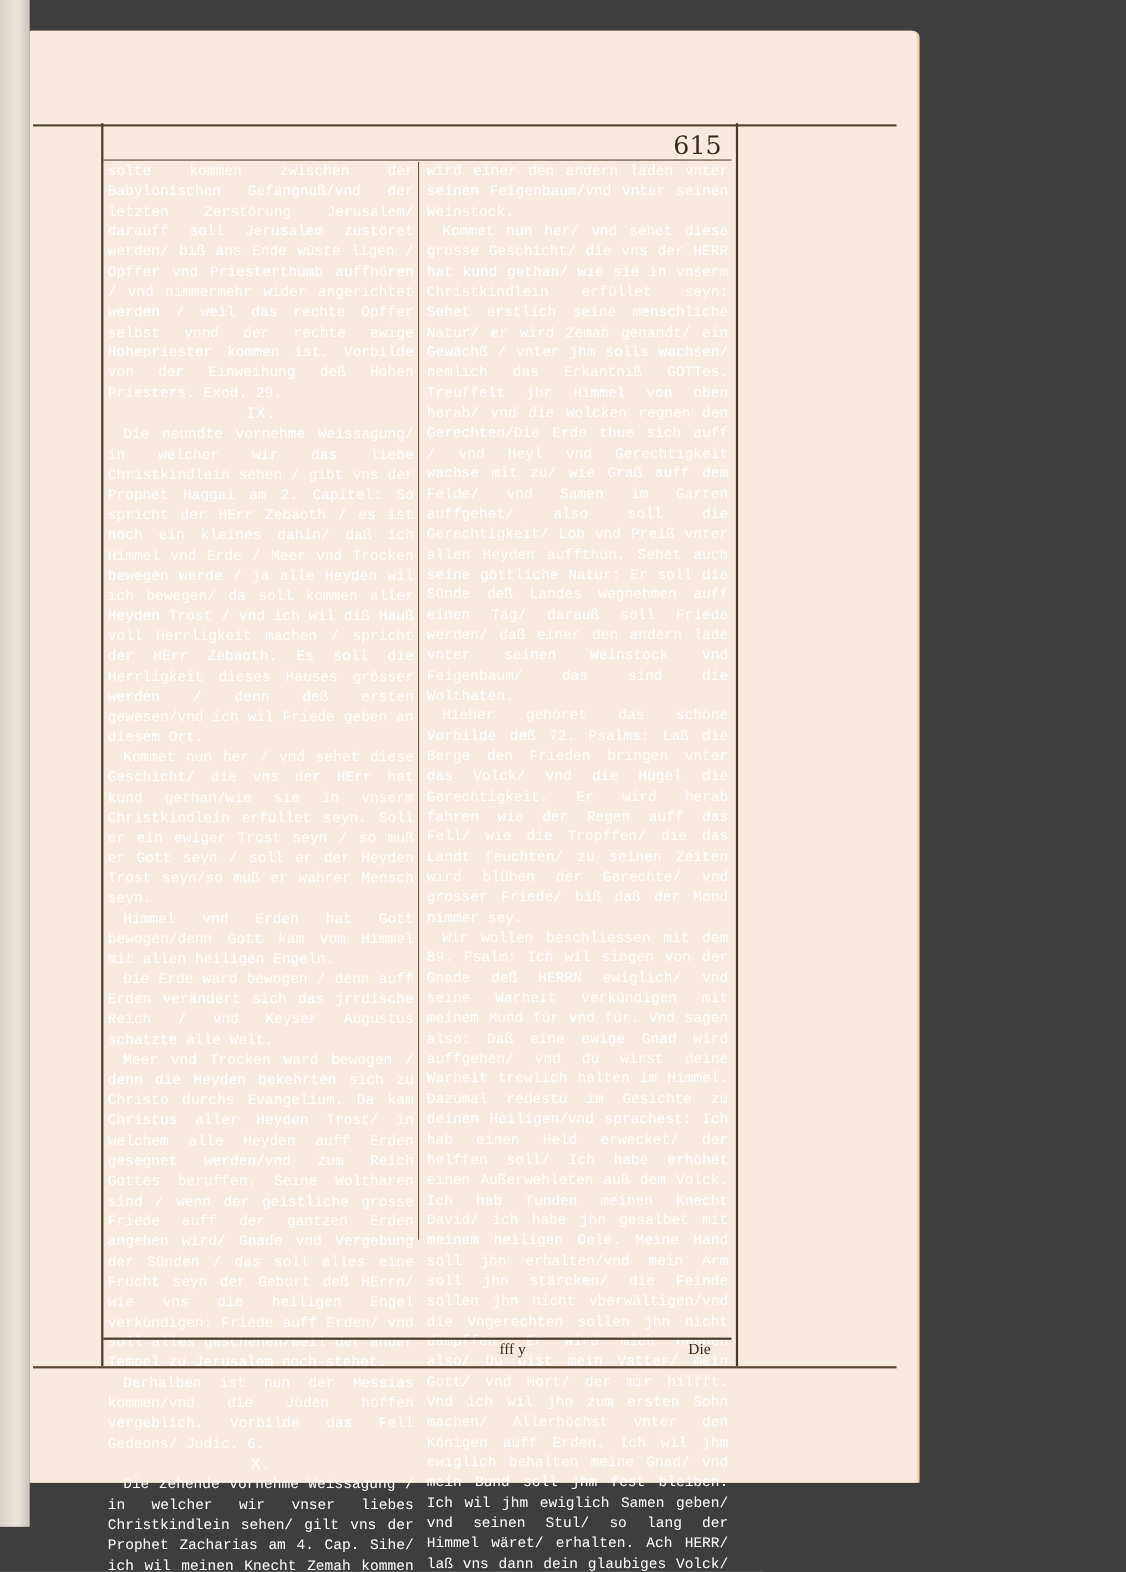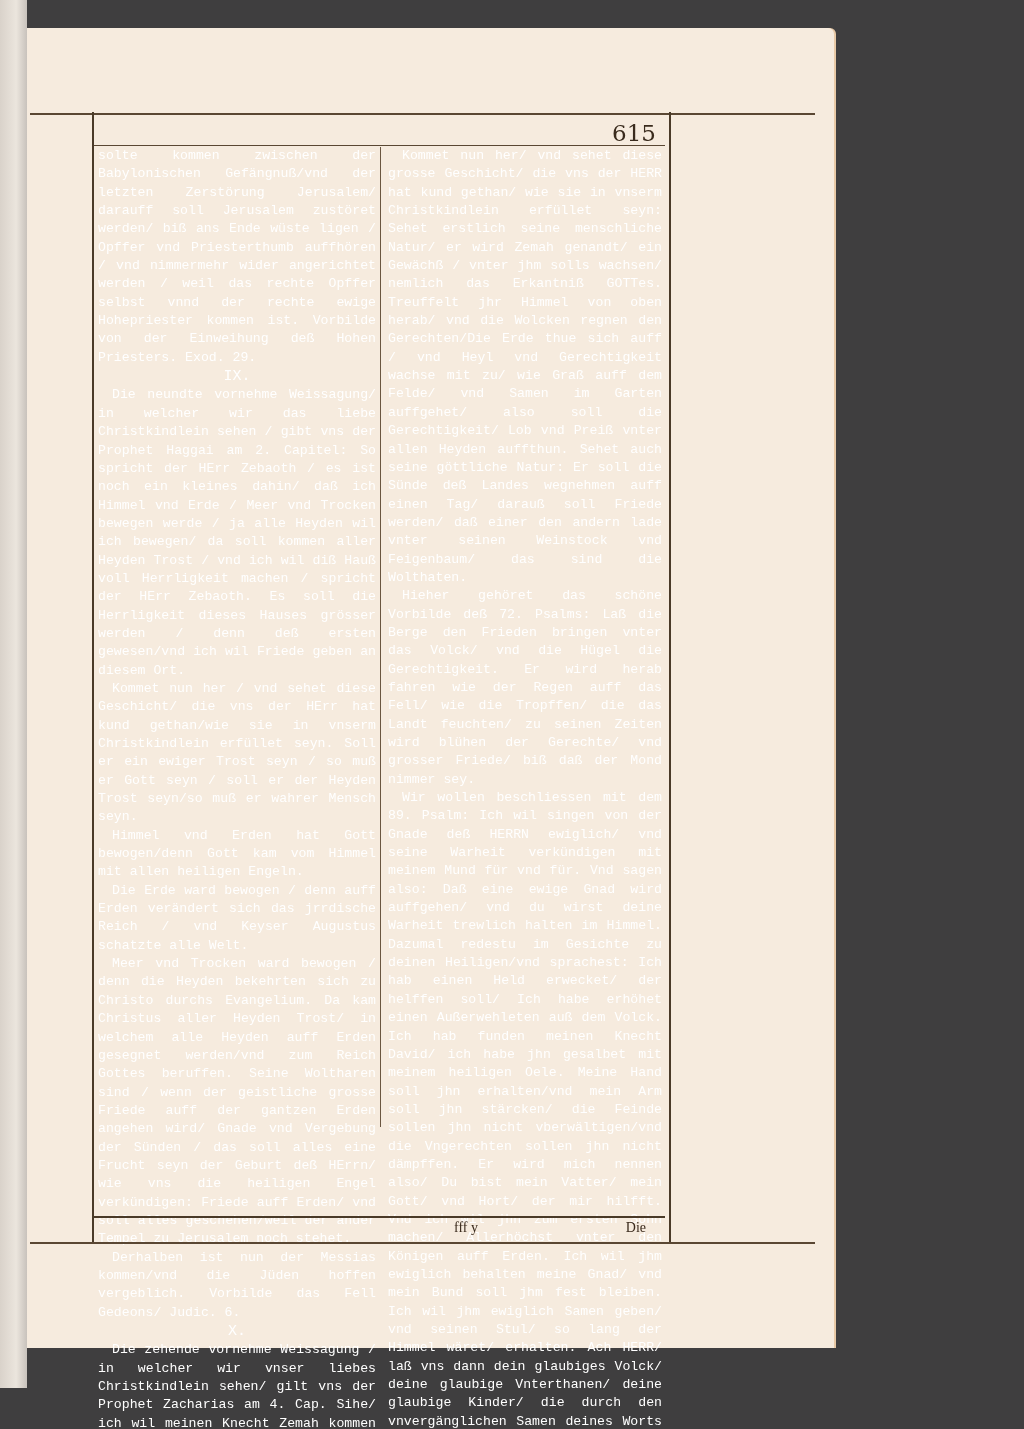--- a/index.html
+++ b/index.html
@@ -110,20 +110,21 @@
   <p class="indent">Kommet nun her / vnd sehet diese Geschicht/ die vns der HErr hat kund gethan/wie sie in vnserm Christkindlein erfüllet seyn. Soll er ein ewiger Trost seyn / so muß er Gott seyn / soll er der Heyden Trost seyn/so muß er wahrer Mensch seyn.</p>
   <p class="indent">Himmel vnd Erden hat Gott bewogen/denn Gott kam vom Himmel mit allen heiligen Engeln.</p>
   <p class="indent">Die Erde ward bewogen / denn auff Erden verändert sich das jrrdische Reich / vnd Keyser Augustus schatzte alle Welt.</p>
   <p class="indent">Meer vnd Trocken ward bewogen / denn die Heyden bekehrten sich zu Christo durchs Evangelium. Da kam Christus aller Heyden Trost/ in welchem alle Heyden auff Erden gesegnet werden/vnd zum Reich Gottes beruffen. Seine Woltharen sind / wenn der geistliche grosse Friede auff der gantzen Erden angehen wird/ Gnade vnd Vergebung der Sünden / das soll alles eine Frucht seyn der Geburt deß HErrn/ wie vns die heiligen Engel verkündigen: Friede auff Erden/ vnd soll alles geschehen/weil der ander Tempel zu Jerusalem noch stehet.</p>
   <p class="indent">Derhalben ist nun der Messias kommen/vnd die Jüden hoffen vergeblich. Vorbilde das Fell Gedeons/ Judic. 6.</p>
   <p class="heading">X.</p>
   <p class="indent">Die zehende vornehme Weissagung / in welcher wir vnser liebes Christkindlein sehen/ gilt vns der Prophet Zacharias am 4. Cap. Sihe/ ich wil meinen Knecht Zemah kommen lassen lassen/ das heisset ein Gewächß/ denn vnter jhm solls wachsen/ vnd wil die Sünde deß Landes wegnehmen auff einen Tag. Alßdenn</p>
 </div>
 
 <div class="column col-right">
+  <p>wird einer den andern laden vnter seinen Feigenbaum/vnd vnter seinen Weinstock.</p>
   <p class="indent">Kommet nun her/ vnd sehet diese grosse Geschicht/ die vns der HERR hat kund gethan/ wie sie in vnserm Christkindlein erfüllet seyn: Sehet erstlich seine menschliche Natur/ er wird Zemah genandt/ ein Gewächß / vnter jhm solls wachsen/ nemlich das Erkantniß GOTTes. Treuffelt jhr Himmel von oben herab/ vnd die Wolcken regnen den Gerechten/Die Erde thue sich auff / vnd Heyl vnd Gerechtigkeit wachse mit zu/ wie Graß auff dem Felde/ vnd Samen im Garten auffgehet/ also soll die Gerechtigkeit/ Lob vnd Preiß vnter allen Heyden auffthun. Sehet auch seine göttliche Natur: Er soll die Sünde deß Landes wegnehmen auff einen Tag/ darauß soll Friede werden/ daß einer den andern lade vnter seinen Weinstock vnd Feigenbaum/ das sind die Wolthaten.</p>
   <p class="indent">Hieher gehöret das schöne Vorbilde deß 72. Psalms: Laß die Berge den Frieden bringen vnter das Volck/ vnd die Hügel die Gerechtigkeit. Er wird herab fahren wie der Regen auff das Fell/ wie die Tropffen/ die das Landt feuchten/ zu seinen Zeiten wird blühen der Gerechte/ vnd grosser Friede/ biß daß der Mond nimmer sey.</p>
   <p class="indent">Wir wollen beschliessen mit dem 89. Psalm: Ich wil singen von der Gnade deß HERRN ewiglich/ vnd seine Warheit verkündigen mit meinem Mund für vnd für. Vnd sagen also: Daß eine ewige Gnad wird auffgehen/ vnd du wirst deine Warheit trewlich halten im Himmel. Dazumal redestu im Gesichte zu deinen Heiligen/vnd sprachest: Ich hab einen Held erwecket/ der helffen soll/ Ich habe erhöhet einen Außerwehleten auß dem Volck. Ich hab funden meinen Knecht David/ ich habe jhn gesalbet mit meinem heiligen Oele. Meine Hand soll jhn erhalten/vnd mein Arm soll jhn stärcken/ die Feinde sollen jhn nicht vberwältigen/vnd die Vngerechten sollen jhn nicht dämpffen. Er wird mich nennen also/ Du bist mein Vatter/ mein Gott/ vnd Hort/ der mir hilfft. Vnd ich wil jhn zum ersten Sohn machen/ Allerhöchst vnter den Königen auff Erden. Ich wil jhm ewiglich behalten meine Gnad/ vnd mein Bund soll jhm fest bleiben. Ich wil jhm ewiglich Samen geben/ vnd seinen Stul/ so lang der Himmel wäret/ erhalten. Ach HERR/ laß vns dann dein glaubiges Volck/ deine glaubige Vnterthanen/ deine glaubige Kinder/ die durch den vnvergänglichen Samen deines Worts vnd Geistes/ täglich gezeuget werden/ bleiben solang</p>
   <p class="center">die Welt stehet/ vnd hernach jmmer</p>
   <p class="center">vnd ewiglich/</p>
   <p class="center">Amen.</p>
 </div>
 
 <div class="rule-footer"></div>
 <div class="signature-row">

